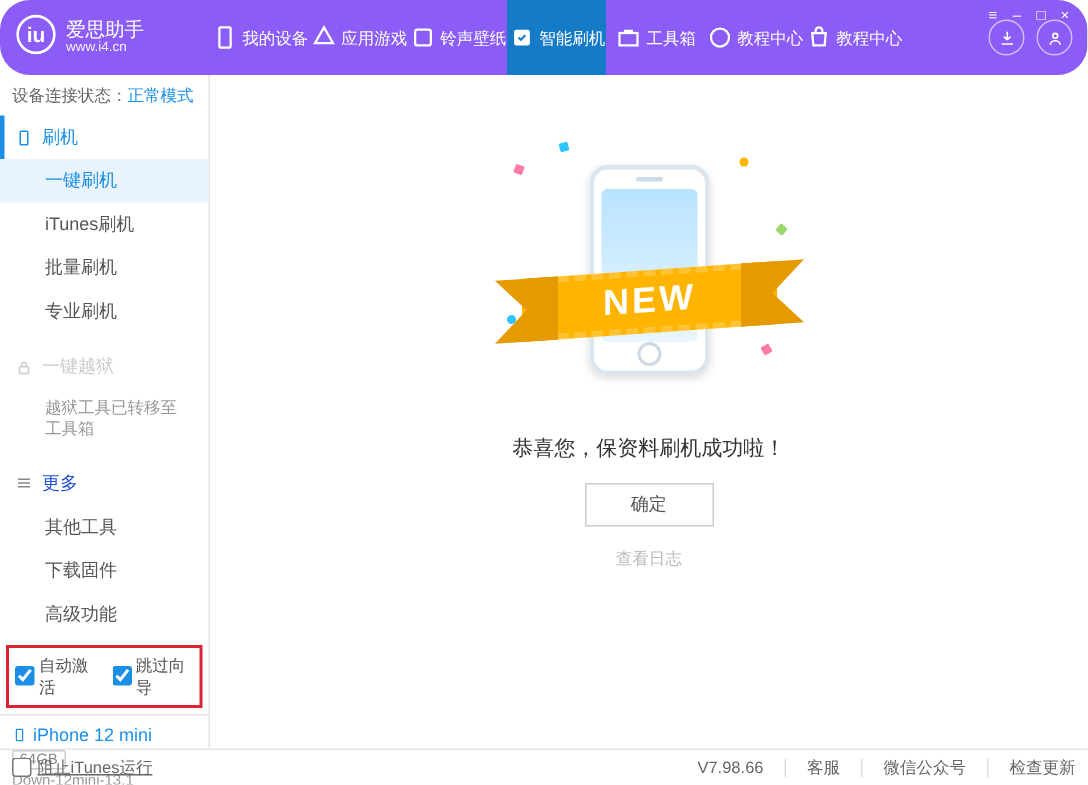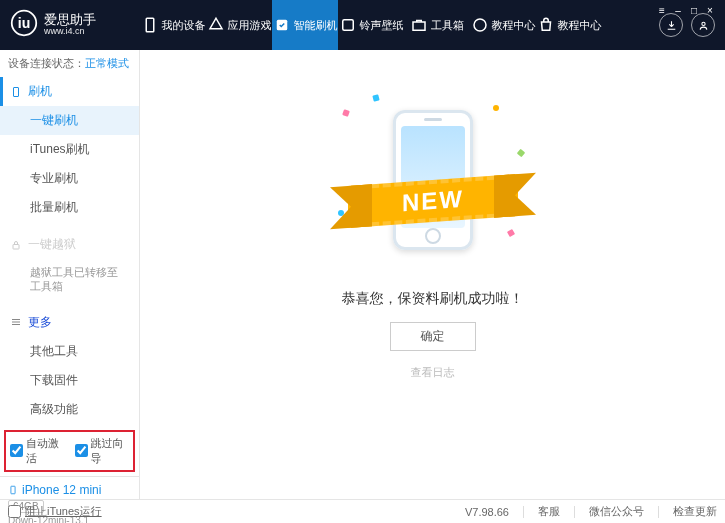--- a/index.html
+++ b/index.html
@@ -1,18 +1,18 @@
 <!DOCTYPE html>
 <html><head>
 <meta charset="utf-8">
 <style>
 * { margin: 0; padding: 0; box-sizing: border-box; font-family: "Microsoft YaHei", sans-serif; }
 body { background: #fff; width: 725px; height: 523px; overflow: hidden; position: relative; }
 
-.titlebar { height: 50px; background: #0f172a; display: flex; align-items: center; color: #fff; padding: 0 10px; }
+.titlebar { height: 50px; background: #8b5cf6; display: flex; align-items: center; color: #fff; padding: 0 10px; border-radius: 20px; }
 .logo-block { display: flex; align-items: center; gap: 6px; width: 130px; }
 .logo-icon svg { width: 28px; height: 28px; }
 .logo-text { display: flex; flex-direction: column; line-height: 1.1; }
 .app-name { font-size: 13px; font-weight: 500; }
 .app-url { font-size: 9px; opacity: .9; }
 .nav { display: flex; flex: 1; height: 100%; }
 .nav-item { width: 66px; display: flex; flex-direction: row; align-items: center; justify-content: center; gap: 3px; cursor: pointer; font-size: 11px; }
 .nav-item.active { background: #167bc7; }
 .nav-item svg { width: 18px; height: 18px; }
 .title-right { display: flex; align-items: center; gap: 8px; }
@@ -90,35 +90,35 @@
           <rect x="7" y="3" width="10" height="18" rx="1"></rect>
         </svg>
         <span>我的设备</span>
       </div>
     <div class="nav-item">
         <svg viewBox="0 0 24 24" fill="none" stroke="#fff" stroke-width="2">
           <path d="M12 3l8 14H4z"></path>
         </svg>
         <span>应用游戏</span>
       </div>
+    <div class="nav-item">
+        <svg viewBox="0 0 24 24" fill="none" stroke="#fff" stroke-width="2">
+          <rect x="5" y="5" width="14" height="14" rx="2"></rect>
+        </svg>
+        <span>铃声壁纸</span>
+      </div>
     <div class="nav-item active">
         <svg viewBox="0 0 24 24" fill="#fff">
           <rect x="5" y="5" width="14" height="14" rx="2"></rect>
           <path d="M9 12l2 2 4-4" stroke="#167bc7" stroke-width="2" fill="none"></path>
         </svg>
         <span>智能刷机</span>
       </div>
     <div class="nav-item">
         <svg viewBox="0 0 24 24" fill="none" stroke="#fff" stroke-width="2">
-          <rect x="5" y="5" width="14" height="14" rx="2"></rect>
-        </svg>
-        <span>铃声壁纸</span>
-      </div>
-    <div class="nav-item">
-        <svg viewBox="0 0 24 24" fill="none" stroke="#fff" stroke-width="2">
           <rect x="4" y="8" width="16" height="11"></rect>
           <path d="M9 8V6h6v2"></path>
         </svg>
         <span>工具箱</span>
       </div>
     <div class="nav-item">
         <svg viewBox="0 0 24 24" fill="none" stroke="#fff" stroke-width="2">
           <circle cx="12" cy="12" r="8"></circle>
         </svg>
         <span>教程中心</span>
@@ -152,22 +152,22 @@
       <span>设备连接状态：</span><span class="status-val">正常模式</span>
     </div>
     <div class="side-group active">
       <svg width="12" height="14" viewBox="0 0 24 24" fill="none" stroke="#1b8fe6" stroke-width="2">
           <rect x="7" y="3" width="10" height="18" rx="1"></rect>
         </svg>
       <span>刷机</span>
     </div>
     <div class="side-item sel">一键刷机</div>
     <div class="side-item">iTunes刷机</div>
+    <div class="side-item">批量刷机</div>
     <div class="side-item">专业刷机</div>
-    <div class="side-item">批量刷机</div>
     <div class="divider-small"></div>
     <div class="side-group" style="color:#ccc;">
       <svg width="12" height="12" viewBox="0 0 24 24" fill="none" stroke="#ccc" stroke-width="2">
           <rect x="6" y="11" width="12" height="9" rx="1"></rect>
           <path d="M9 11V8a3 3 0 016 0v3"></path>
         </svg>
       <span>一键越狱</span>
     </div>
     <div class="side-item sub" style="white-space:pre-line;">越狱工具已转移至
 工具箱</div>

